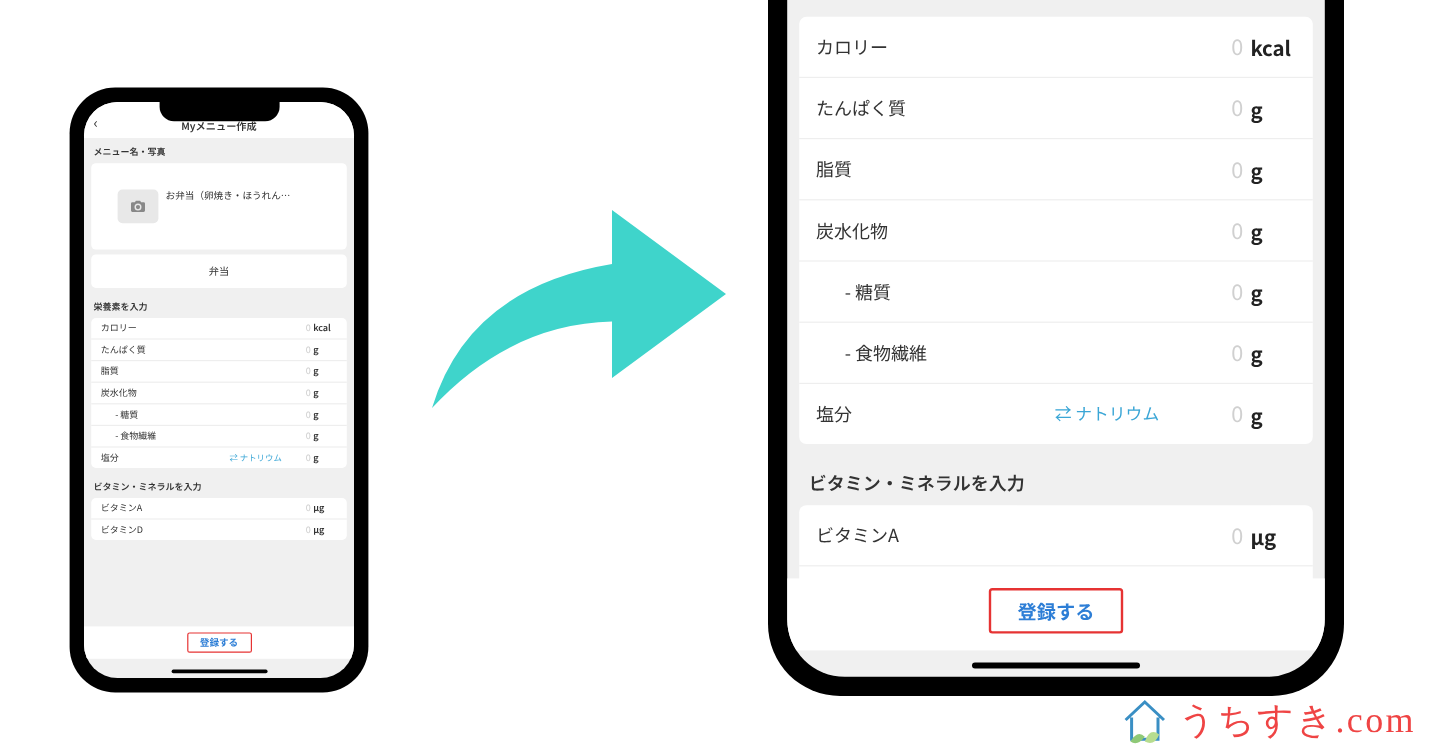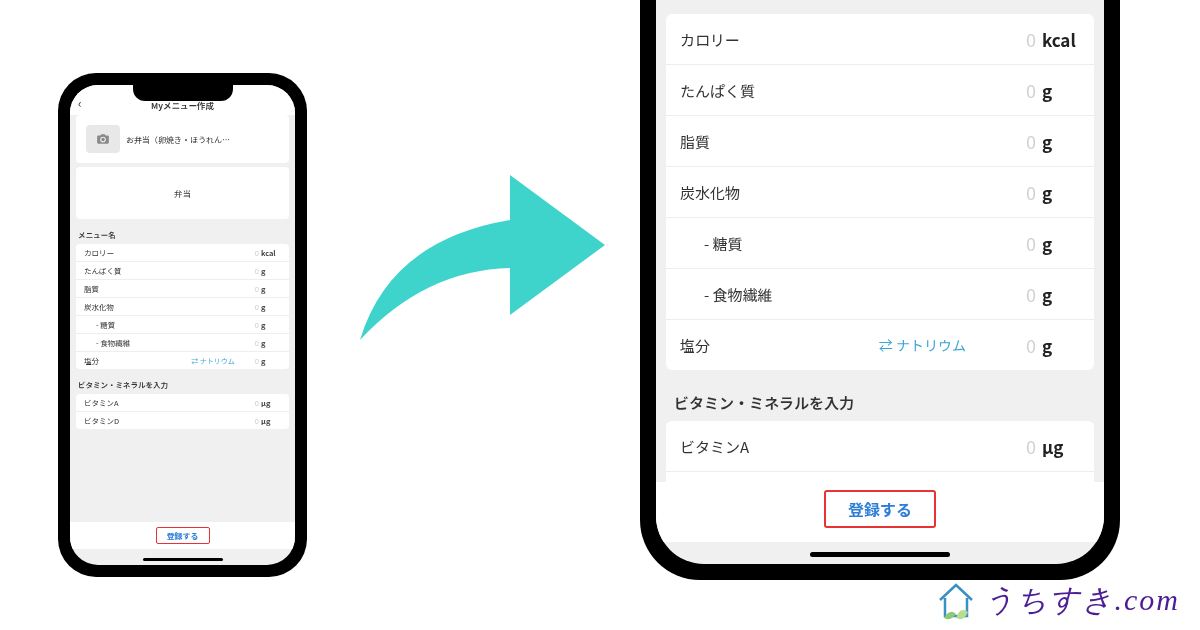--- a/index.html
+++ b/index.html
@@ -69,39 +69,38 @@
     color: #333;
     padding: 6px 8px 4px;
   }
   .card-s {
     background: #fff;
     margin: 0 6px 4px;
     border-radius: 4px;
   }
   .menu-row {
     display: flex;
-    align-items: center;
-    padding: 10px;
+    padding: 22px;
     gap: 6px;
   }
   .cam-box {
     width: 34px;
     height: 28px;
     background: #e8e8e8;
     border-radius: 4px;
     display: flex;
     align-items: center;
     justify-content: center;
     font-size: 12px;
     color: #888;
   }
   .menu-name { font-size: 8px; color: #333; flex: 1; }
   .cat-row {
     text-align: center;
-    padding: 20px;
+    padding: 8px;
     font-size: 8.5px;
   }
   .nrow {
     display: flex;
     align-items: center;
     padding: 3px 8px;
     border-bottom: 1px solid #eee;
     font-size: 7.5px;
   }
   .nrow:last-child { border-bottom: none; }
@@ -225,53 +224,53 @@
   .logo {
     position: absolute;
     right: 20px;
     bottom: 8px;
     display: flex;
     align-items: center;
     gap: 6px;
   }
   .logo .txt {
     font-size: 30px;
-    color: #4c1d95;
+    color: #ef4444;
     font-family: "Comic Sans MS", cursive;
     letter-spacing: 2px;
-    font-style: italic;
   }
 </style>
 </head>
 <body>
 
 <div class="phone-small">
   <div class="notch"></div>
   <div class="screen-small">
     <div class="nav-small">
       <span class="back">‹</span>
       <span class="title">Myメニュー作成</span>
     </div>
 
+    <div class="section-label">メニュー名・写真</div>
     <div class="card-s">
       <div class="menu-row">
         <div class="cam-box">
           <svg width="14" height="12" viewBox="0 0 24 20">
               <path fill="#888" d="M9 2l-1.5 2H4a2 2 0 00-2 2v10a2 2 0 002 2h16a2 2 0 002-2V6a2 2 0 00-2-2h-3.5L15 2H9zm3 4a5 5 0 110 10 5 5 0 010-10zm0 2a3 3 0 100 6 3 3 0 000-6z"></path>
             </svg>
         </div>
         <div class="menu-name">お弁当（卵焼き・ほうれん…</div>
       </div>
     </div>
 
     <div class="card-s">
       <div class="cat-row">弁当</div>
     </div>
 
-    <div class="section-label">メニュー名</div>
+    <div class="section-label">栄養素を入力</div>
     <div class="card-s" id="nrows-s">
         <div class="nrow">
           <span class="lbl">カロリー</span>
           <span class="val">0</span>
           <span class="unit">kcal</span>
         </div>
         <div class="nrow">
           <span class="lbl">たんぱく質</span>
           <span class="val">0</span>
           <span class="unit">g</span>

